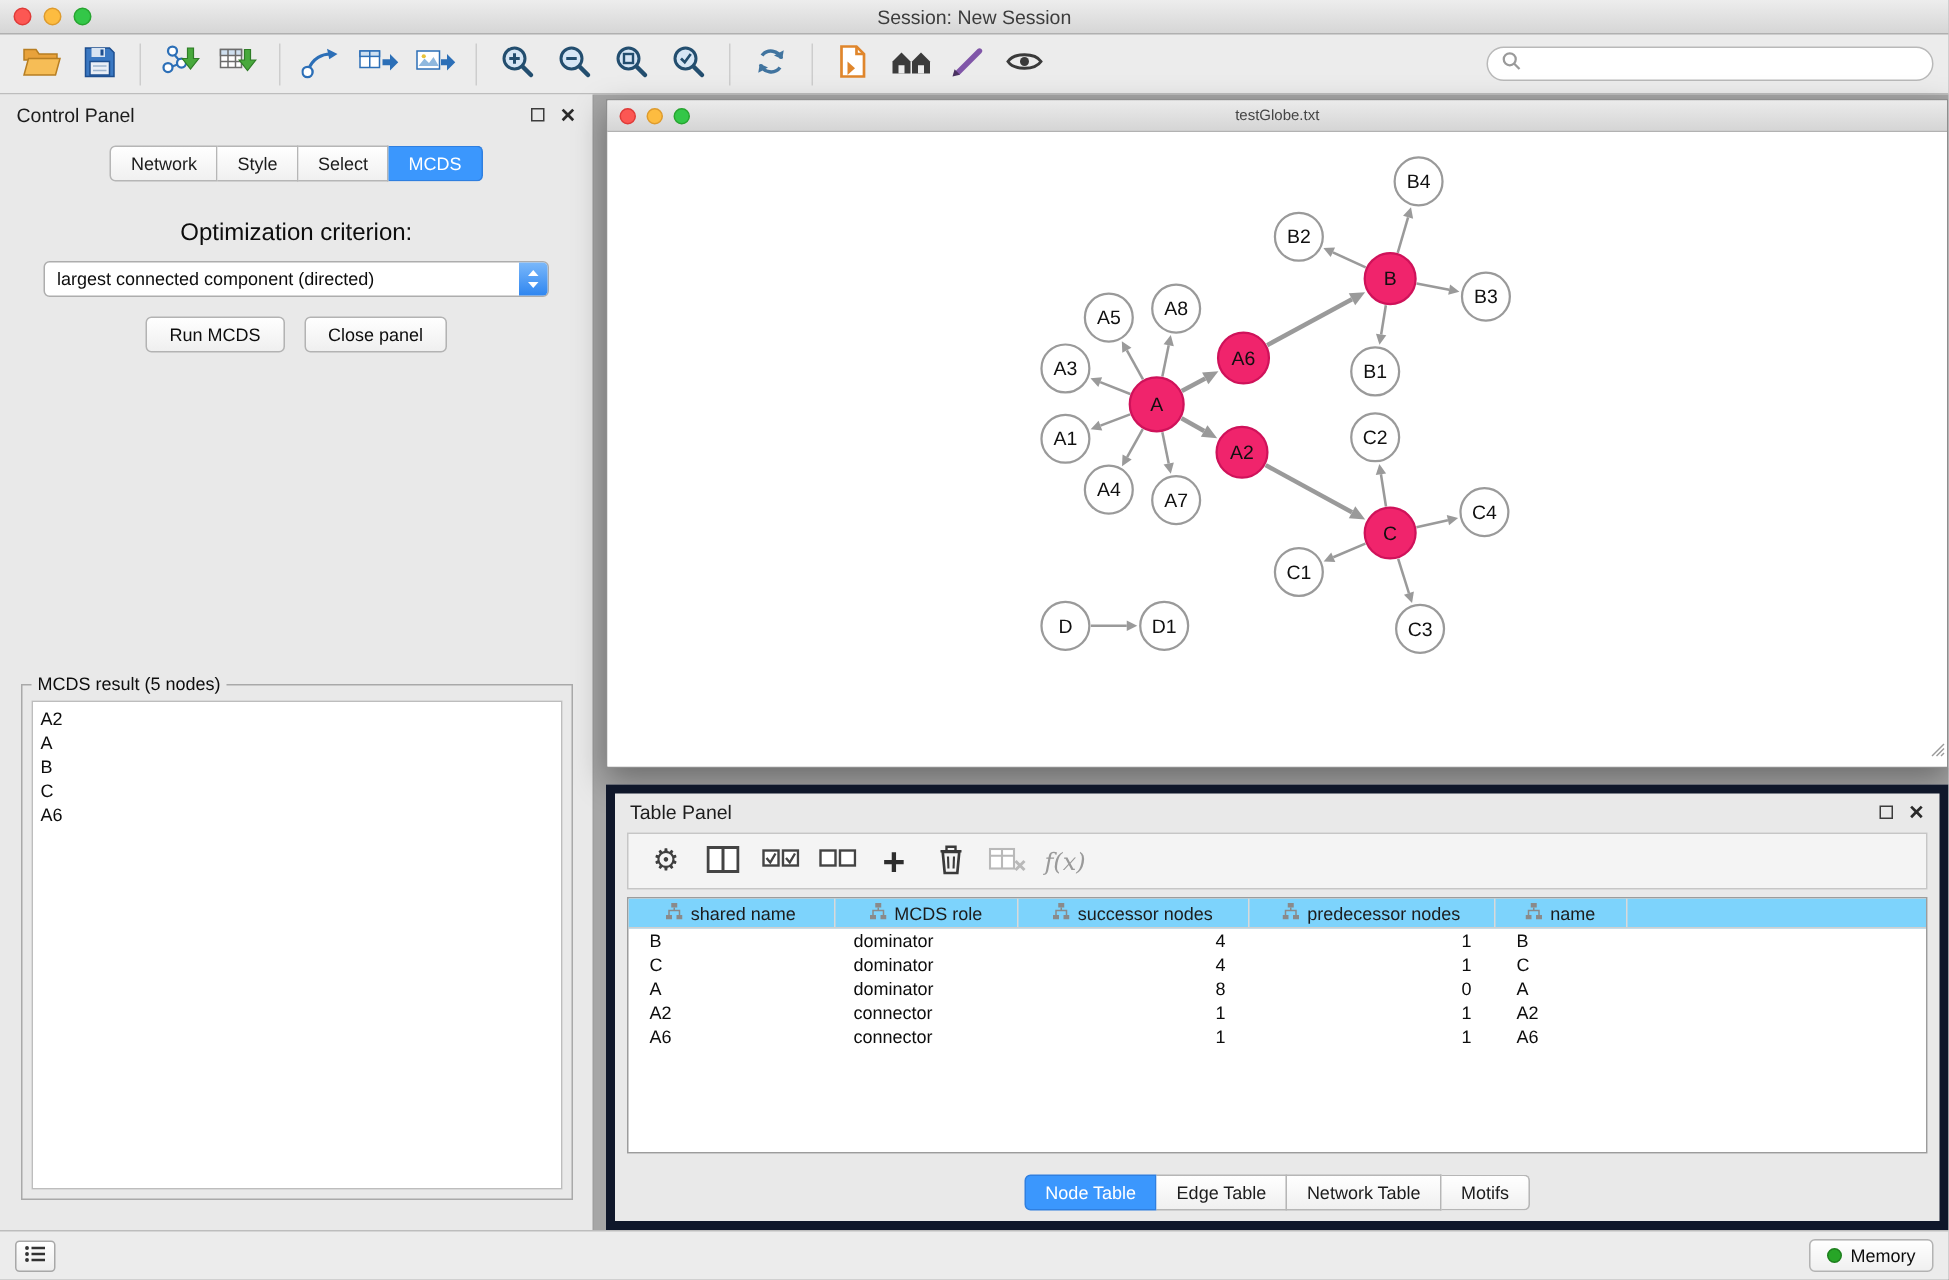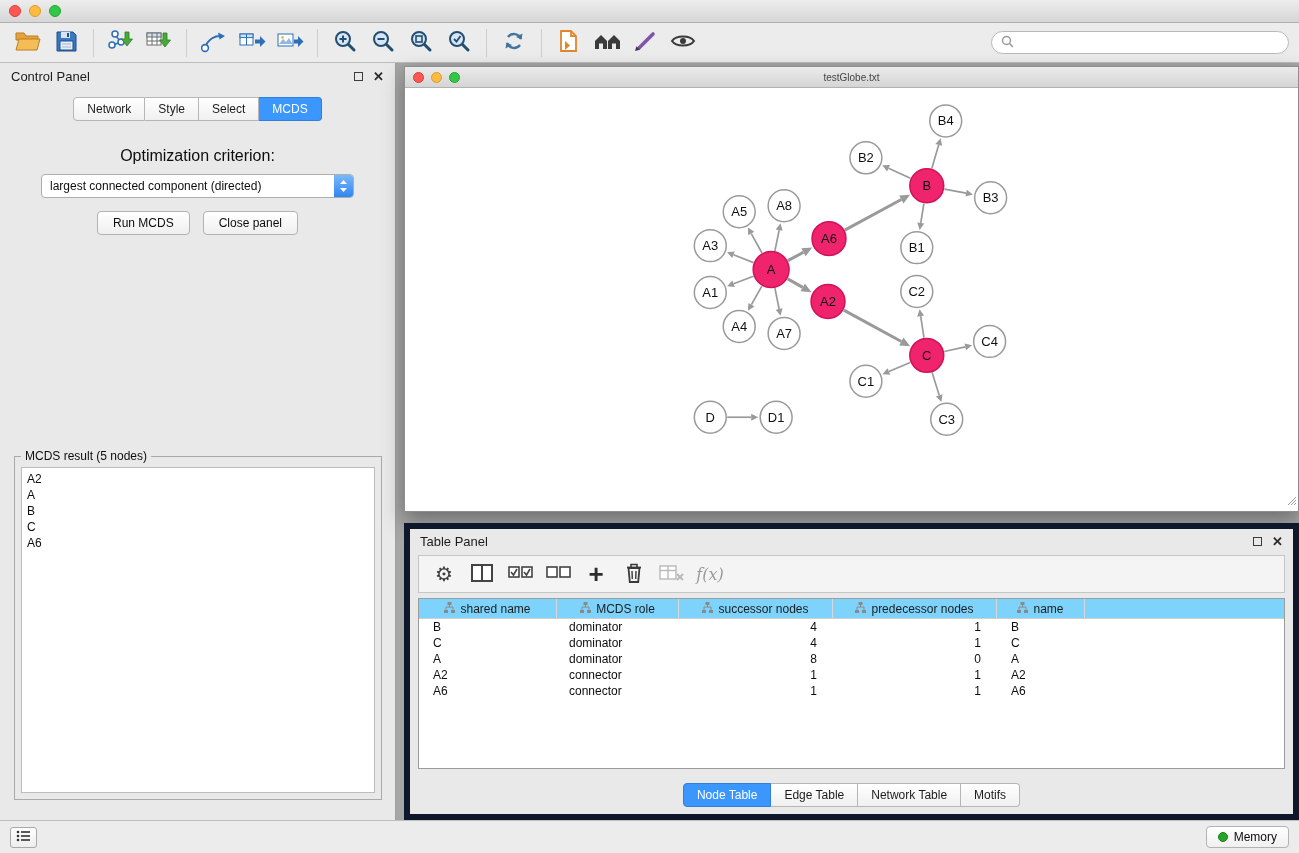--- a/index.html
+++ b/index.html
@@ -31,21 +31,21 @@
 .cp-header{height:26px;display:flex;align-items:center;padding:0 11px;font-size:13px;color:#1c1c1c;}
 .win-controls{margin-left:auto;display:flex;gap:10px;align-items:center;color:#333;}
 .win-box{width:9px;height:9px;border:1.5px solid #3c3c3c;display:inline-block;cursor:pointer;}
 .win-x{font-size:13px;font-weight:bold;line-height:1;color:#2a2a2a;cursor:pointer;}
 .seg-tabs{display:flex;justify-content:center;margin-top:8px;}
 .seg-tab{font-size:12px;padding:4px 13px;background:linear-gradient(#ffffff,#f0f0f0);border:1px solid #b6b6b6;border-left:none;color:#1c1c1c;cursor:pointer;}
 .seg-tab:first-child{border-left:1px solid #b6b6b6;border-radius:4px 0 0 4px;}
 .seg-tab:last-child{border-radius:0 4px 4px 0;}
 .seg-tab.active{background:#3b97fd;border-color:#2f7fe0;color:#fff;}
 .opt-label{text-align:center;font-size:16px;margin-top:26px;color:#0d0d0d;}
-.combo{margin:9px auto 0;width:313px;height:24px;background:#fff;border:1px solid #adadad;border-radius:4px;display:flex;align-items:center;cursor:pointer;}
+.combo{margin:9px auto 0;width:337px;height:24px;background:#fff;border:1px solid #adadad;border-radius:4px;display:flex;align-items:center;cursor:pointer;}
 .combo-text{flex:1;font-size:12px;padding-left:8px;color:#0d0d0d;white-space:nowrap;}
 .combo-btn{width:19px;height:22px;background:linear-gradient(#7ab8fa,#2f86f0);border-radius:0 3px 3px 0;display:flex;flex-direction:column;align-items:center;justify-content:center;gap:2px;}
 .cp-buttons{display:flex;justify-content:center;gap:13px;margin-top:13px;}
 .btn{font-size:12px;padding:4px 15px;background:linear-gradient(#ffffff,#efefef);border:1px solid #b3b3b3;border-radius:4px;color:#0d0d0d;cursor:pointer;}
 .fieldset{position:absolute;left:14px;right:13px;top:393px;bottom:20px;border:1px solid #a9a9a9;}
 .legend{position:absolute;top:-8px;left:6px;background:#e9e9e9;padding:0 4px;font-size:12px;color:#0d0d0d;}
 .result-box{position:absolute;top:10px;left:6px;right:6px;bottom:6px;background:#fff;border:1px solid #bdbdbd;overflow:auto;padding:3px 5px;}
 .result-item{font-size:12px;line-height:16px;color:#0d0d0d;}
 
 
@@ -91,20 +91,21 @@
 <body>
 
 <div class="app">
 
   <div class="titlebar">
     <div class="lights">
       <span class="light red"></span>
       <span class="light yellow"></span>
       <span class="light green"></span>
     </div>
+    <div class="title-text">Session: New Session</div>
   </div>
 
   <div class="toolbar">
     <button class="tbtn">
         <span><svg width="28" height="22" viewBox="0 0 28 22">
             <path d="M2 3h8l2 3h12v4H2z" fill="#e8a23b" stroke="#b77e22"></path>
             <path d="M2 20L5 9h21l-3 11z" fill="#f6bd56" stroke="#b77e22"></path>
           </svg></span>
       </button>
     <button class="tbtn">

